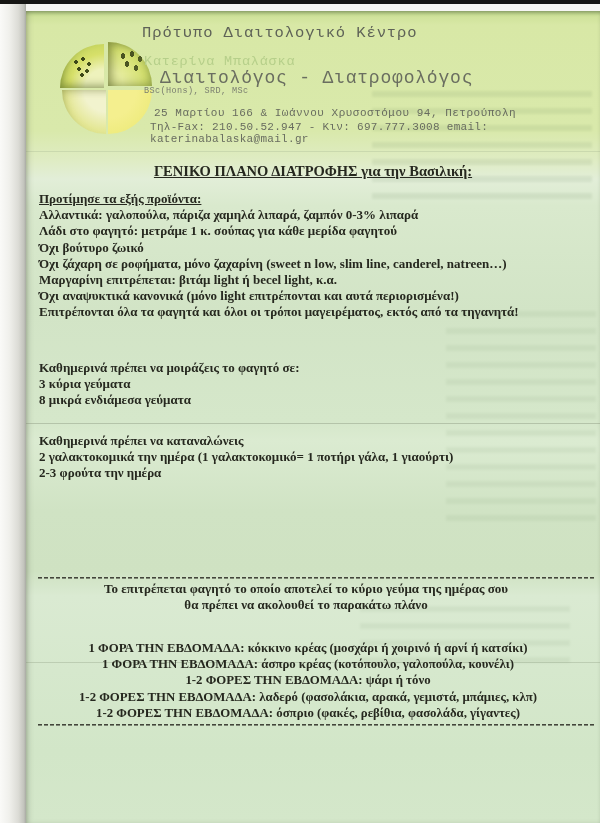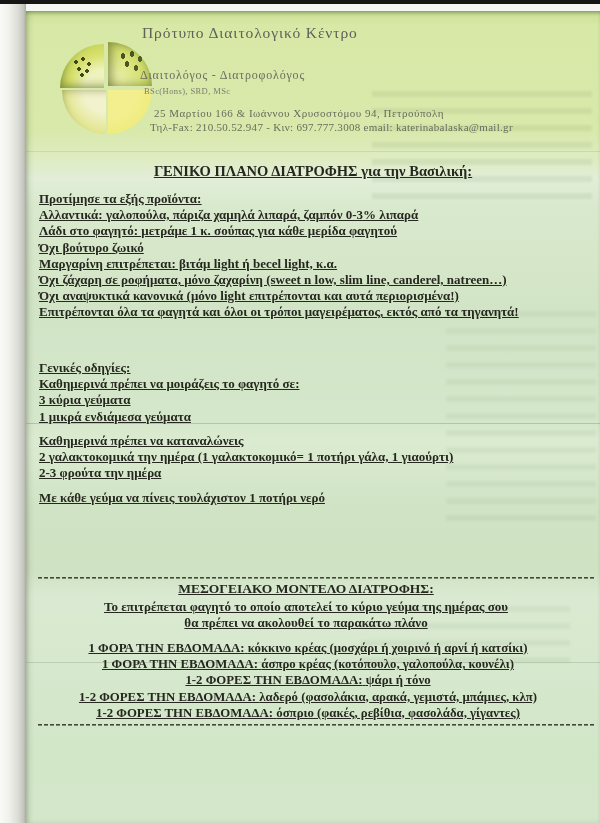--- a/index.html
+++ b/index.html
@@ -38,21 +38,21 @@
   .crease.c2 { top:412px; }
   .crease.c3 { top:651px; opacity:.75; }
   
   .bleed { position:absolute; opacity:.10; filter:blur(1px); pointer-events:none;
     background:repeating-linear-gradient(180deg,#5d7a52 0 6px,transparent 6px 17px); }
   .bleed.b1 { right:8px; top:80px;  width:220px; height:110px; }
   .bleed.b2 { right:4px; top:300px; width:150px; height:210px; opacity:.07; }
   .bleed.b3 { right:30px; top:595px; width:210px; height:60px; opacity:.07; }
 
   
-  .lh-sans { font-family:Liberation Serif, serif; }
+  .lh-sans { font-family:Liberation Mono, monospace; }
   .logo { position:absolute; left:34px; top:31px; width:92px; height:92px; filter:blur(.4px); }
   .logo .q { position:absolute; width:44px; height:44px; }
   .logo .q1 { left:0;  top:2px;  border-radius:44px 0 0 0;
     background:radial-gradient(circle at 100% 100%, #eef2bc 0 30%, #d7e06a 55%, #b8cc56 90%);
     box-shadow:inset 6px -6px 8px -4px rgba(60,80,20,.55); }
   .logo .q2 { left:48px; top:0;  border-radius:0 44px 0 0;
     background:radial-gradient(circle at 0% 100%, #e7eda0 0 25%, #d4e070 60%, #c2d465 95%);
     box-shadow:inset -4px -4px 10px -3px rgba(70,90,25,.5), inset 10px 8px 9px -6px rgba(60,70,20,.45); }
   .logo .q3 { left:2px; top:48px; border-radius:0 0 0 44px;
     background:radial-gradient(circle at 100% 0%, #f2f3ce 0 35%, #e4e795 65%, #cdd878 95%);
@@ -71,27 +71,27 @@
   .logo .speck { position:absolute; left:58px; top:8px; width:28px; height:28px;
     background:
       radial-gradient(2px 3px at 5px 6px, #4a5422 95%, transparent),
       radial-gradient(2px 3px at 14px 4px, #4a5422 95%, transparent),
       radial-gradient(2px 3px at 22px 9px, #515c26 95%, transparent),
       radial-gradient(2px 3px at 9px 14px, #4a5422 95%, transparent),
       radial-gradient(2px 3px at 18px 18px, #515c26 95%, transparent);
   }
   .clinic-name { position:absolute; left:116px; top:13px; font-size:15.5px; letter-spacing:.9px; color:#5e6257; }
   .person-name { position:absolute; left:118px; top:43px; font-size:13.5px; letter-spacing:.8px; color:#b6cf8a; }
-  .profession  { position:absolute; left:114px; top:57px; font-size:12px; letter-spacing:.8px; color:#6a6e60; }
+  .profession  { position:absolute; left:134px; top:57px; font-size:18px; letter-spacing:.8px; color:#6a6e60; }
   .credentials { position:absolute; left:118px; top:75px; font-size:8.5px;  letter-spacing:.4px; color:#7a7e70; }
   .address     { position:absolute; left:128px; top:96px;  font-size:11px; letter-spacing:.5px; color:#686c5f; }
   .contact     { position:absolute; left:124px; top:110px; font-size:11px; letter-spacing:.3px; color:#686c5f; }
 
   
-  .ink { color:#26281f; font-weight:bold;text-decoration:underline; }
+  .ink { color:#26281f; font-weight:bold; }
   .doc-title { position:absolute; left:0; top:152px; width:100%; text-align:center;
     font-size:14.5px; }
   .doc-title span { text-decoration:underline; }
   .sec { position:absolute; left:13px; right:24px; font-size:13px; line-height:16.2px; }
   .sec h2 { font-size:13px; text-decoration:underline; font-weight:bold; }
   .s1 { top:180px; }
   .s2 { top:349px; }
   .s3 { top:422px; }
   .water { position:absolute; left:13px; top:479px; font-size:13px; }
   .dashed { position:absolute; left:12px; right:6px; height:3px;
@@ -124,57 +124,55 @@
 
   <div class="logo">
     <div class="q q1"></div>
     <div class="q q2"></div>
     <div class="q q3"></div>
     <div class="q q4"></div>
     <div class="seeds"></div>
     <div class="speck"></div>
   </div>
   <div class="clinic-name lh-sans">Πρότυπο Διαιτολογικό Κέντρο</div>
+  <div class="person-name lh-sans">Κατερίνα Μπαλάσκα</div>
   <div class="profession lh-sans">Διαιτολόγος - Διατροφολόγος</div>
   <div class="credentials lh-sans">BSc(Hons), SRD, MSc</div>
   <div class="address lh-sans">25  Μαρτίου 166 &amp; Ιωάννου Χρυσοστόμου 94, Πετρούπολη</div>
   <div class="contact lh-sans">Τηλ-Fax: 210.50.52.947 - Κιν: 697.777.3008 email: katerinabalaska@mail.gr</div>
 
   <div class="doc-title ink"><span>ΓΕΝΙΚΟ ΠΛΑΝΟ ΔΙΑΤΡΟΦΗΣ για την Βασιλική:</span></div>
 
   <div class="sec s1 ink">
     <h2>Προτίμησε τα εξής προϊόντα:</h2>
     <div>Αλλαντικά: γαλοπούλα, πάριζα χαμηλά λιπαρά, ζαμπόν 0-3% λιπαρά</div>
     <div>Λάδι στο φαγητό: μετράμε 1 κ. σούπας για κάθε μερίδα φαγητού</div>
     <div>Όχι βούτυρο ζωικό</div>
+    <div>Όχι ζάχαρη σε ροφήματα, μόνο ζαχαρίνη (sweet n low, slim line, canderel, natreen…)</div>
     <div>Μαργαρίνη επιτρέπεται: βιτάμ light ή becel light, κ.α.</div>
-    <div>Όχι ζάχαρη σε ροφήματα, μόνο ζαχαρίνη (sweet n low, slim line, canderel, natreen…)</div>
     <div>Όχι αναψυκτικά κανονικά (μόνο light επιτρέπονται και αυτά περιορισμένα!)</div>
     <div>Επιτρέπονται όλα τα φαγητά και όλοι οι τρόποι μαγειρέματος, εκτός από τα τηγανητά!</div>
   </div>
 
   <div class="sec s2 ink">
-    <h2>Γενικές οδηγίες:</h2>
     <div>Καθημερινά πρέπει να μοιράζεις το φαγητό σε:</div>
     <div>3 κύρια γεύματα</div>
-    <div>1 μικρά ενδιάμεσα γεύματα</div>
+    <div>8 μικρά ενδιάμεσα γεύματα</div>
   </div>
 
   <div class="sec s3 ink">
     <div>Καθημερινά πρέπει να καταναλώνεις</div>
     <div>2 γαλακτοκομικά την ημέρα (1 γαλακτοκομικό= 1 ποτήρι γάλα, 1 γιαούρτι)</div>
     <div>2-3 φρούτα την ημέρα</div>
   </div>
 
-  <div class="water ink">Με κάθε γεύμα να πίνεις τουλάχιστον 1 ποτήρι νερό</div>
 
   <div class="dashed d1"></div>
 
   <div class="med ink">
-    <h2>ΜΕΣΟΓΕΙΑΚΟ ΜΟΝΤΕΛΟ ΔΙΑΤΡΟΦΗΣ:</h2>
     <div class="intro">Το επιτρέπεται φαγητό το οποίο αποτελεί το κύριο γεύμα της ημέρας σου</div>
     <div class="intro">θα πρέπει να ακολουθεί το παρακάτω πλάνο</div>
   </div>
 
   <div class="plan ink">
     <div><span>1 ΦΟΡΑ ΤΗΝ ΕΒΔΟΜΑΔΑ:</span> <span>κόκκινο κρέας (μοσχάρι ή χοιρινό ή αρνί ή κατσίκι)</span></div>
     <div><span>1 ΦΟΡΑ ΤΗΝ ΕΒΔΟΜΑΔΑ:</span> <span>άσπρο κρέας (κοτόπουλο, γαλοπούλα, κουνέλι)</span></div>
     <div><span>1-2 ΦΟΡΕΣ ΤΗΝ ΕΒΔΟΜΑΔΑ:</span> <span>ψάρι ή τόνο</span></div>
     <div><span>1-2 ΦΟΡΕΣ ΤΗΝ ΕΒΔΟΜΑΔΑ:</span> <span>λαδερό (φασολάκια, αρακά, γεμιστά, μπάμιες, κλπ)</span></div>
     <div><span>1-2 ΦΟΡΕΣ ΤΗΝ ΕΒΔΟΜΑΔΑ:</span> <span>όσπριο (φακές, ρεβίθια, φασολάδα, γίγαντες)</span></div>

